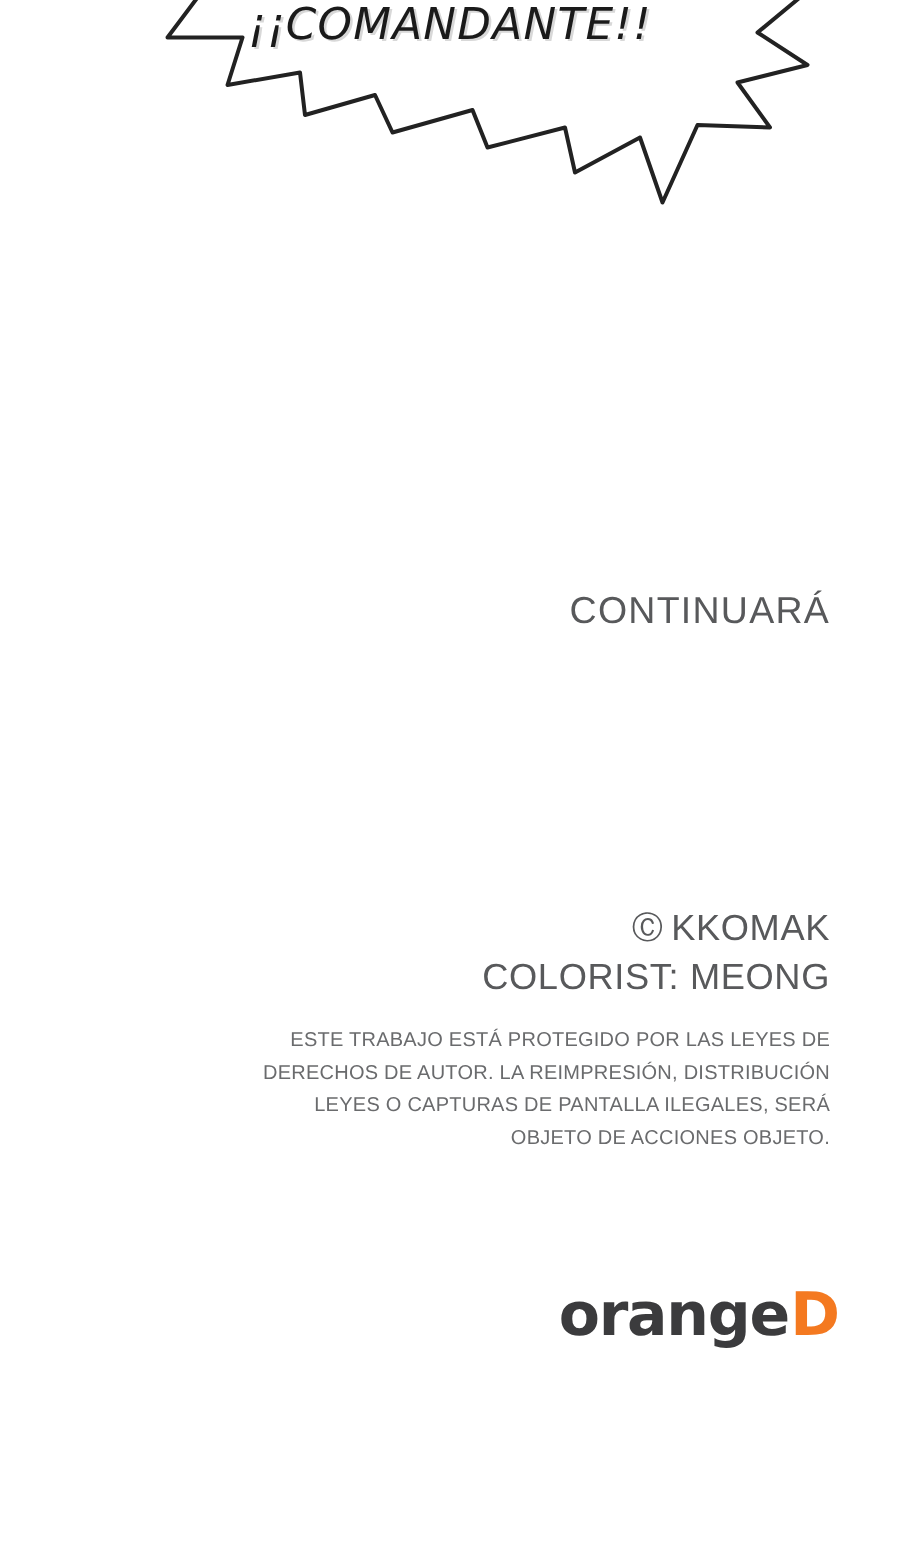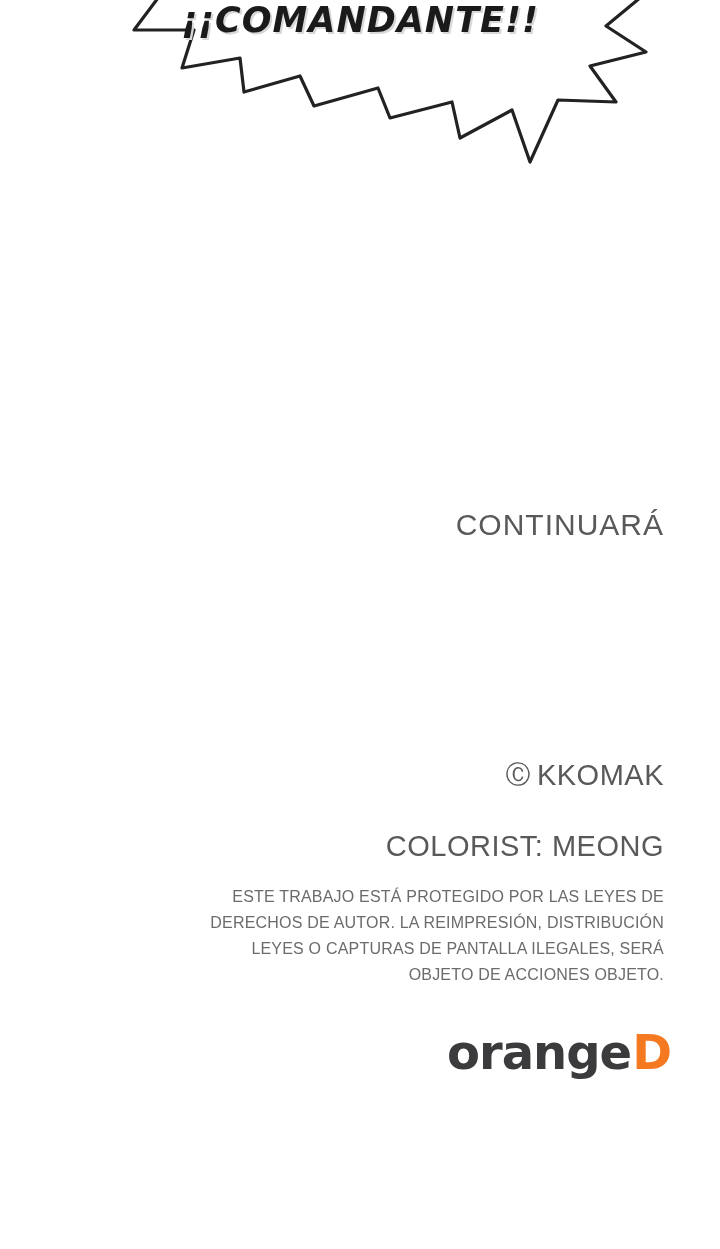--- a/index.html
+++ b/index.html
@@ -31,55 +31,54 @@
     width: 100%;
     height: 100%;
   }
   #bubble-text {
     position: absolute;
     left: 0;
     top: 130px;
     width: 600px;
     text-align: center;
     font-family: "DejaVu Sans", sans-serif;
-    font-weight: bold;
+    font-weight: normal;
     font-style: italic;
     font-size: 35px;
     letter-spacing: 1px;
     color: #1a1a1a;
     text-shadow: 2px 2px 0 #d8d8d8;
     white-space: nowrap;
   }
 
   
   #continued {
     position: absolute;
     right: 56px;
-    top: 508px;
+    top: 472px;
     font-size: 30px;
     letter-spacing: 1px;
     color: #58595b;
     text-align: center;
   }
 
   
   #credits {
     position: absolute;
     right: 56px;
     top: 724px;
     width: 560px;
     text-align: right;
     color: #58595b;
   }
   .credit-line {
     font-size: 29px;
     letter-spacing: 0.5px;
     line-height: 1.35;
     white-space: nowrap;
-    margin-top: 32px;
   }
   .copy-glyph {
     display: inline-block;
     font-size: 25px;
     vertical-align: 2px;
     margin-right: 6px;
   }
   #legal {
     margin-top: 18px;
     font-size: 16px;

